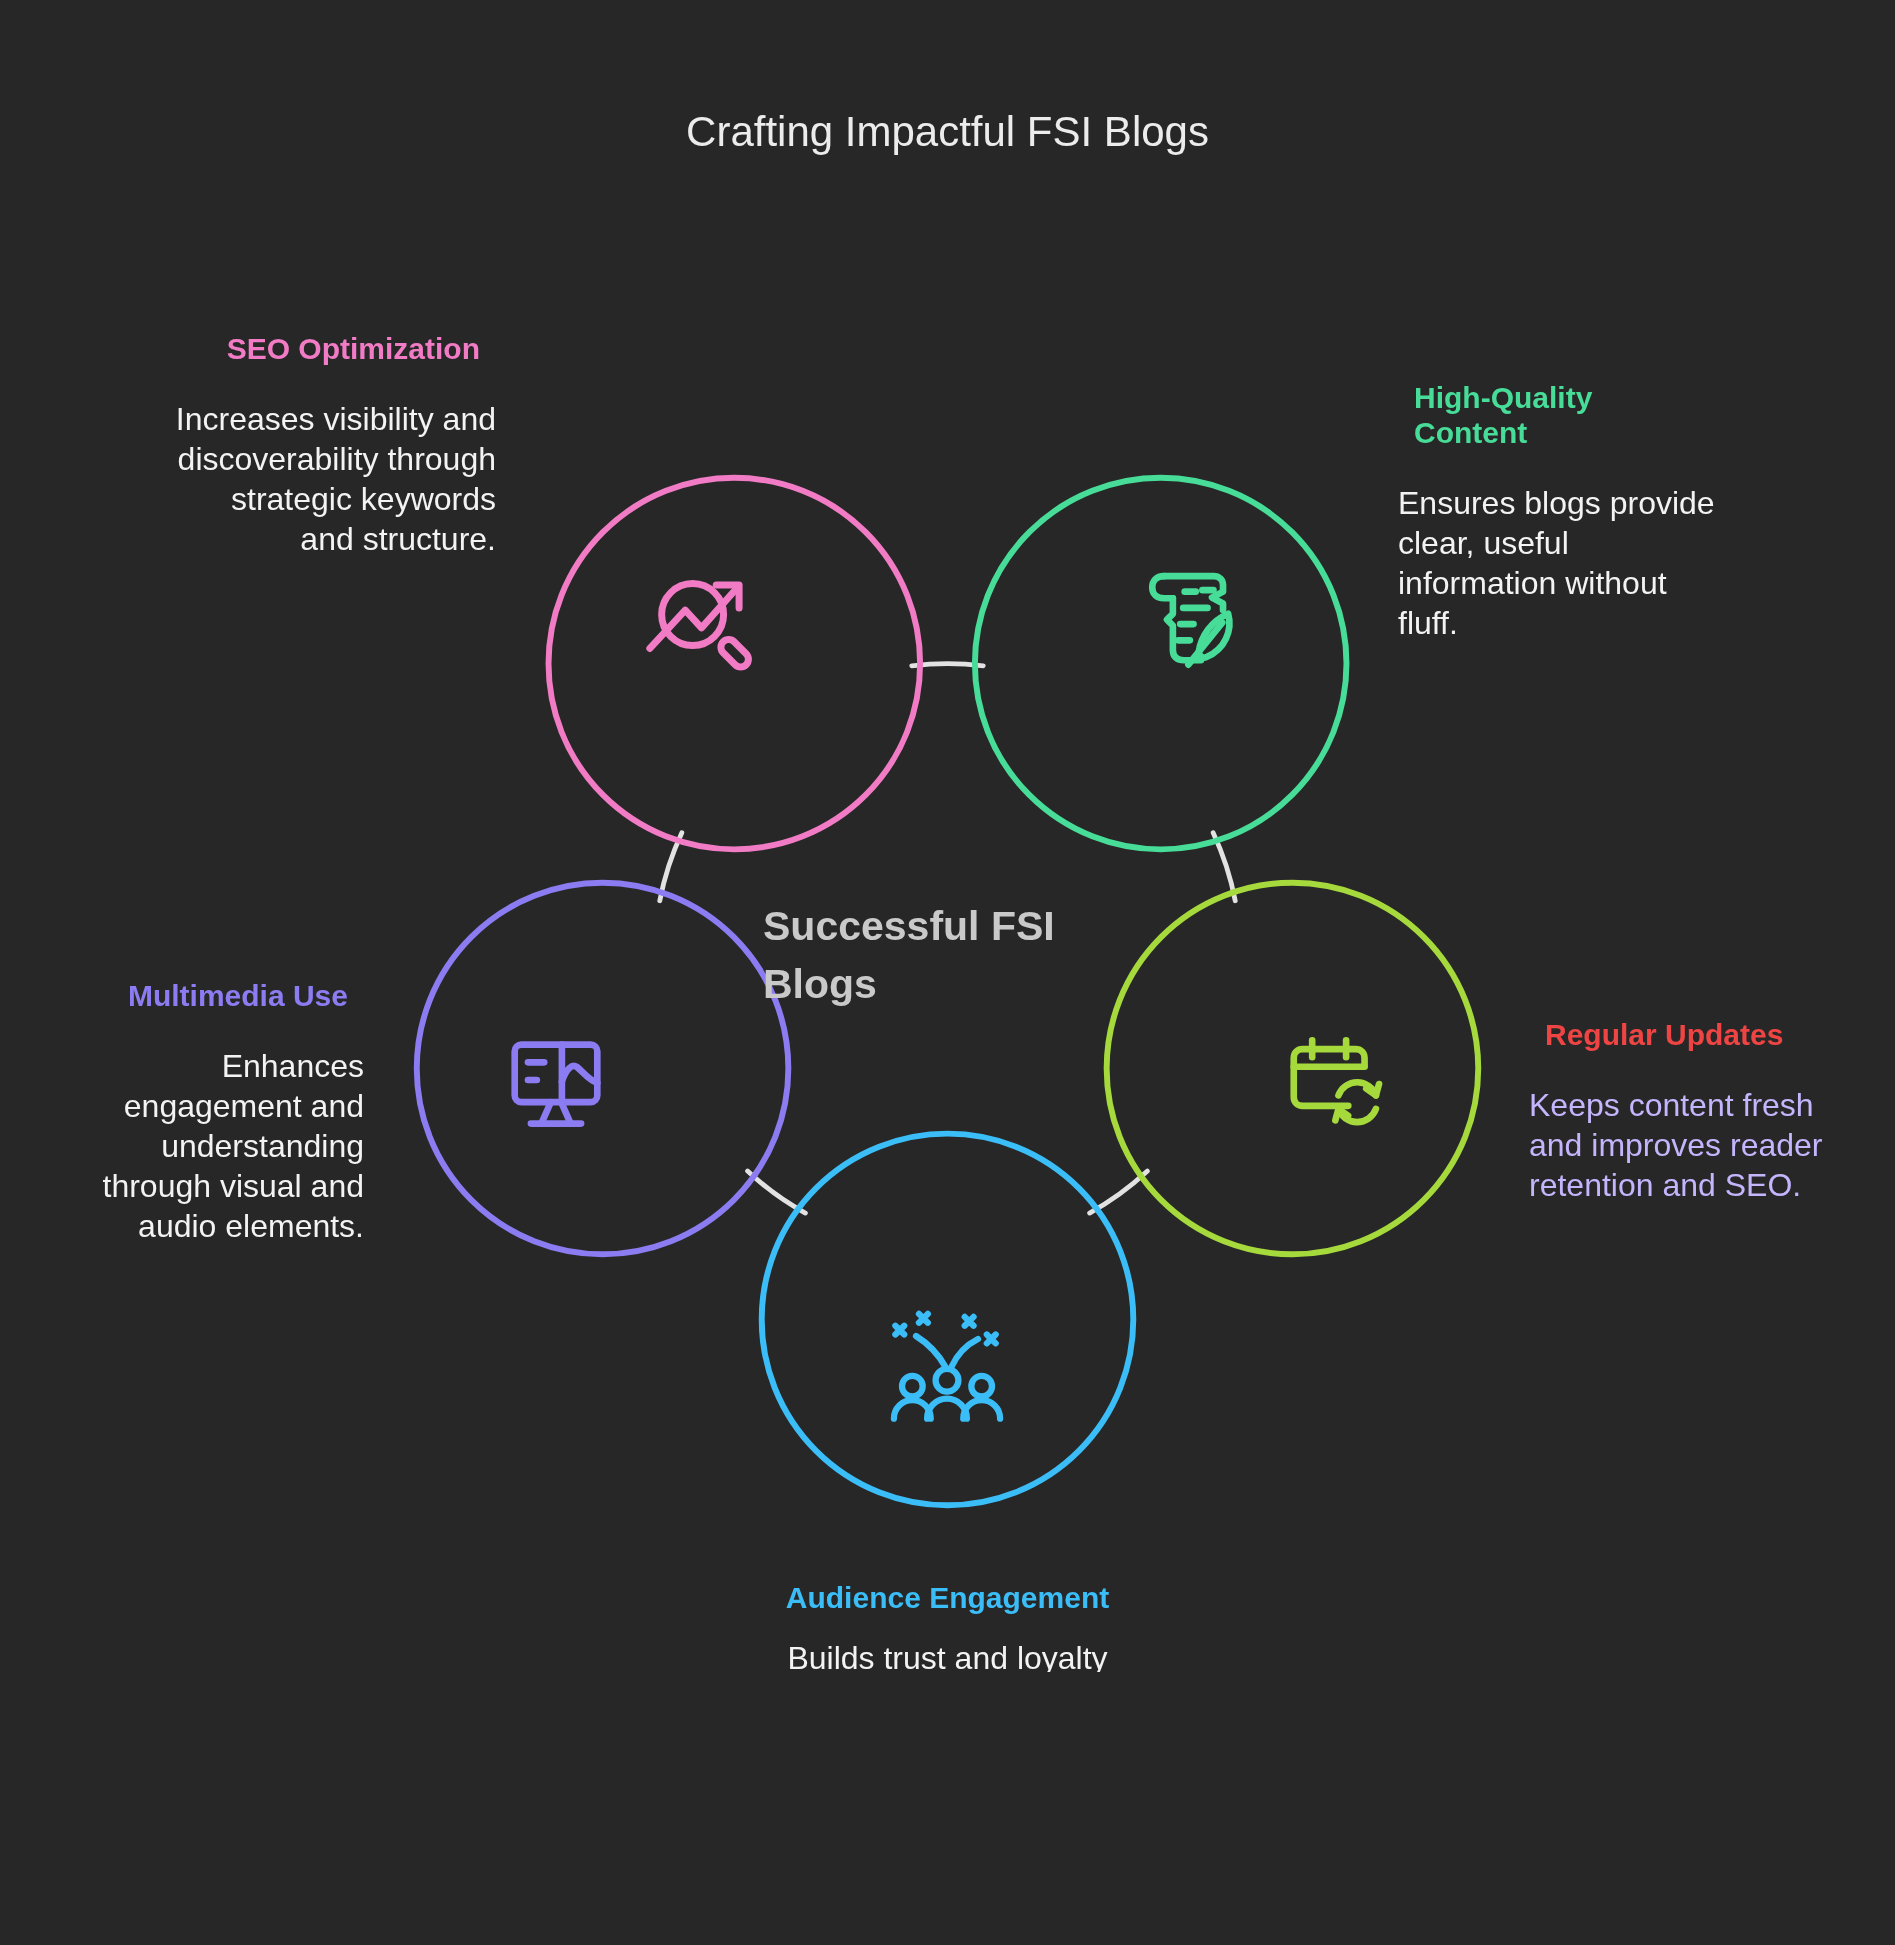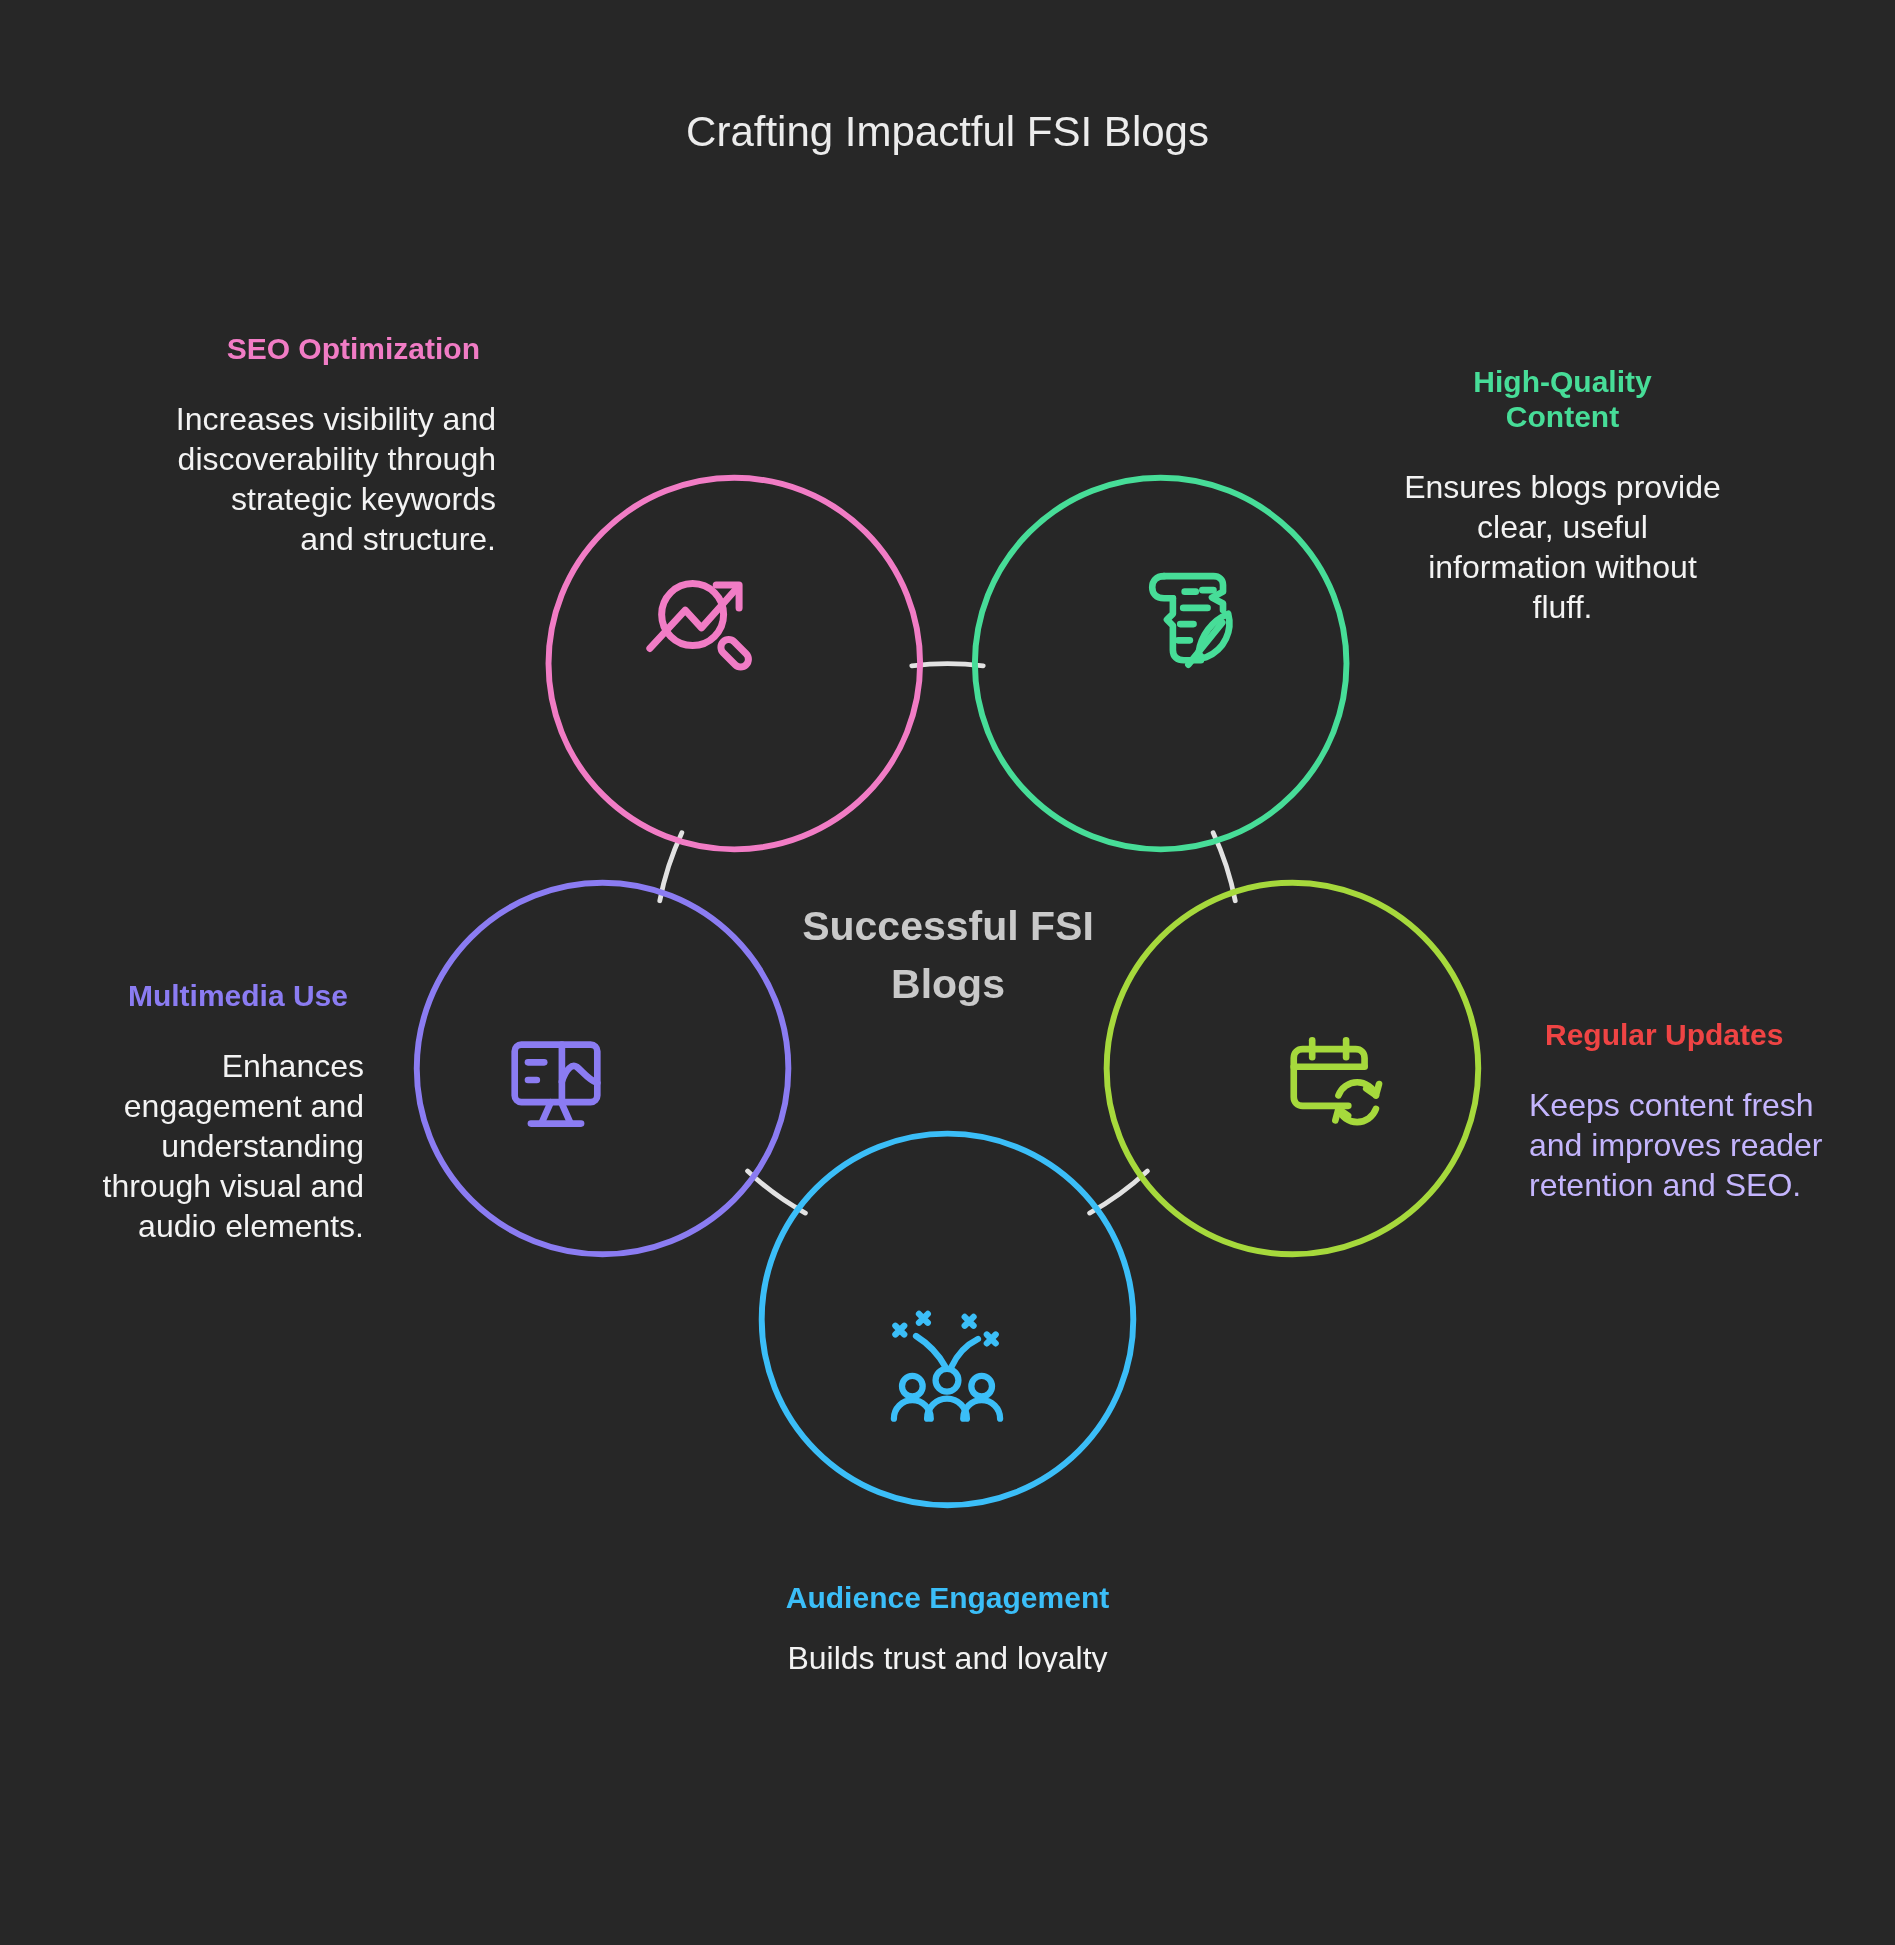--- a/index.html
+++ b/index.html
@@ -38,40 +38,40 @@
   .icon-seo        { left: 641px;  top: 557px;  }
   .icon-content    { left: 1136px; top: 557px;  }
   .icon-multimedia { left: 497px;  top: 1024px; }
   .icon-updates    { left: 1279px; top: 1024px; }
   .icon-audience   { left: 888px; top: 1308px; }
   .center-label {
     position: absolute;
     left: 763px;
     top: 897px;
     width: 370px;
-    text-align: center;
+    text-align: left;
     font-size: 41px;
     font-weight: 700;
     line-height: 1.42;
   }
   .section { position: absolute; }
   .section h2 {
     margin: 16px;
     font-size: 30px;
     font-weight: 700;
     line-height: 1.17;
   }
   .section p {
     margin: 33px 0 0 0;
     font-size: 32px;
     font-weight: 400;
     line-height: 1.25;
   }
   .sec-seo        { left: 170px;  top: 315px;  width: 326px; text-align: right;  }
-  .sec-content    { left: 1398px; top: 348px;  width: 329px; text-align: center;   }
+  .sec-content    { left: 1398px; top: 364px;  width: 329px; text-align: left;   }
   .sec-multimedia { left: 83px;  top: 962px; width: 281px; text-align: right;  }
   .sec-updates    { left: 1529px; top: 1001px; width: 326px; text-align: left;   }
   .sec-audience   { left: 755px; top: 1564px; width: 385px; text-align: center; }
   .sec-audience p { margin-top: 23px; }
 </style>
 </head>
 <body>
 
 <div class="canvas" style="background-color: rgb(39, 39, 39);">
 

